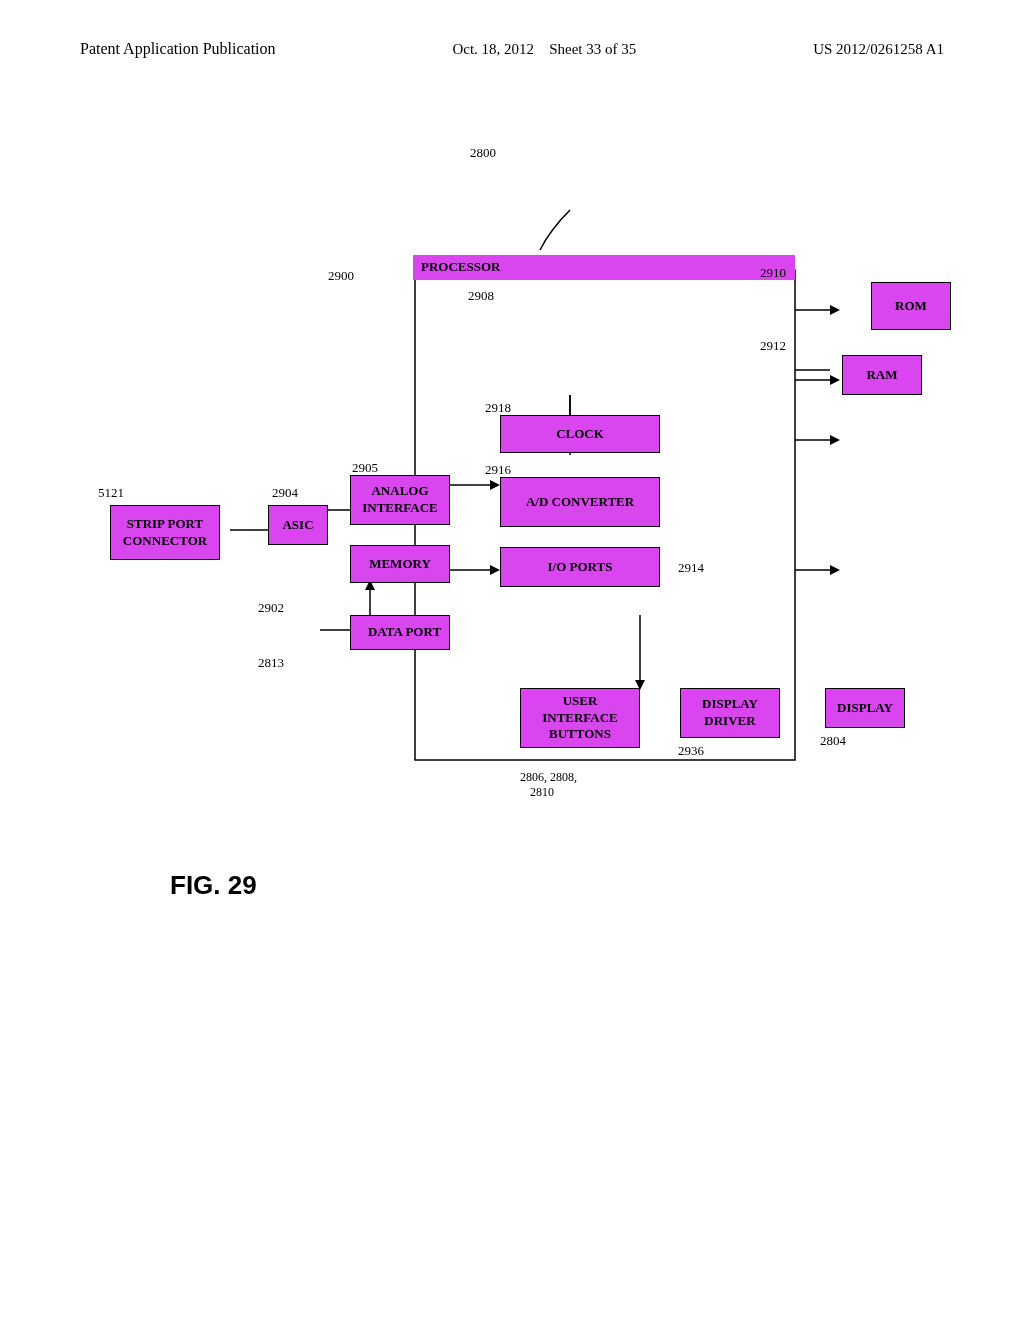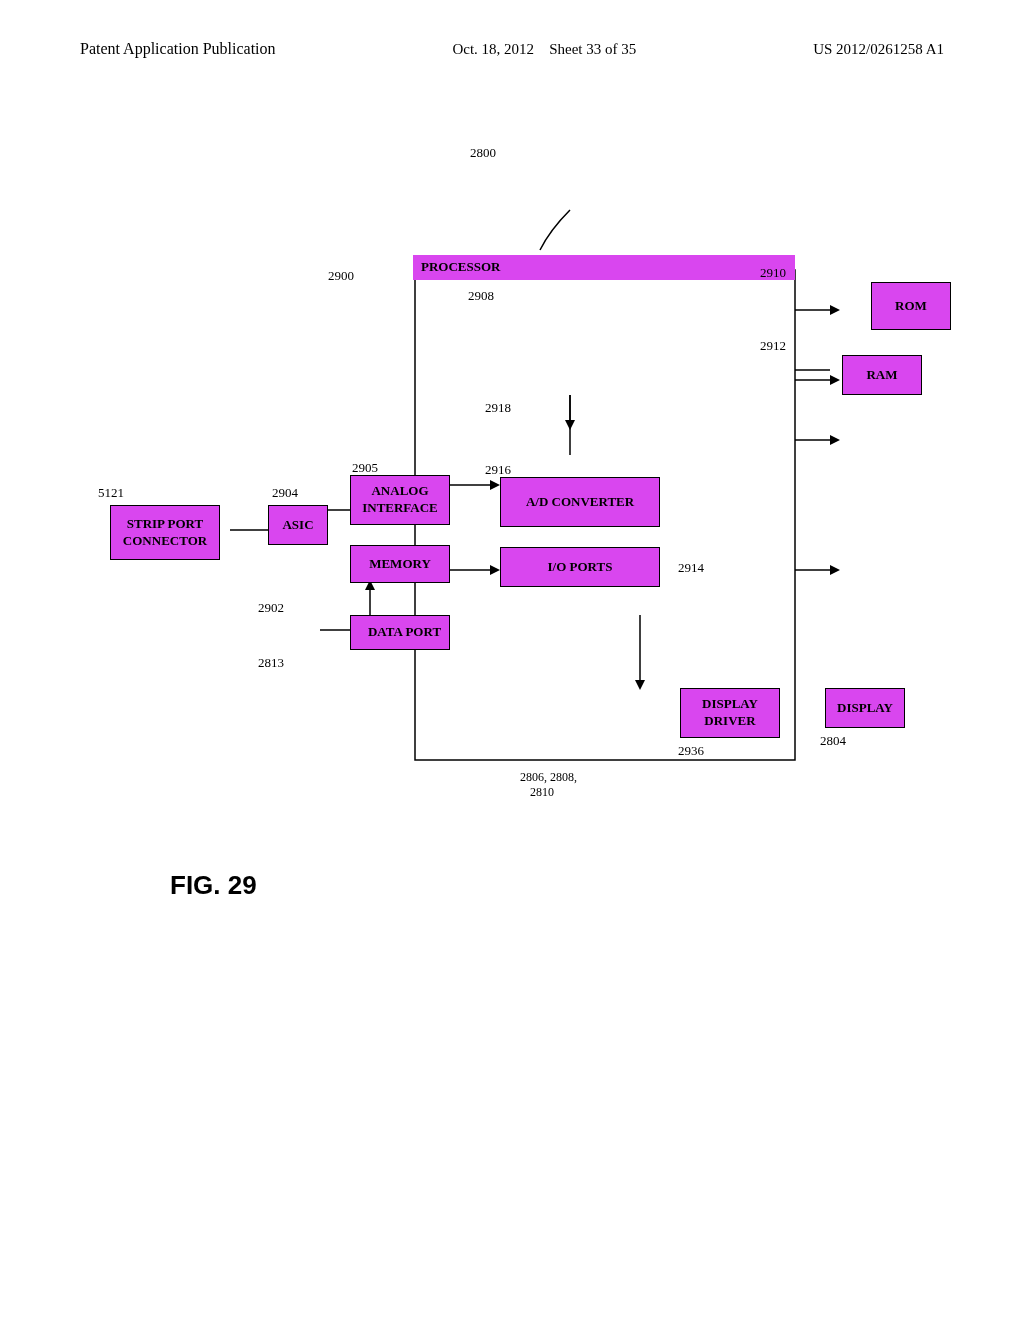--- a/index.html
+++ b/index.html
@@ -158,20 +158,21 @@
   <div class="label" style="top:65px; left:680px;">2910</div>
 
   <div class="box" style="top:82px; left:762px; width:80px; height:48px;margin-left:29px;">ROM</div>
 
   <div class="label" style="top:138px; left:680px;">2912</div>
 
   <div class="box" style="top:155px; left:762px; width:80px; height:40px;">RAM</div>
 
   <div class="label" style="top:200px; left:405px;">2918</div>
 
+  <div class="box" style="top:215px; left:420px; width:160px; height:38px;">CLOCK</div>
 
   <div class="label" style="top:262px; left:405px;">2916</div>
 
   <div class="box" style="top:277px; left:420px; width:160px; height:50px;">A/D
 CONVERTER</div>
 
   <div class="box" style="top:347px; left:420px; width:160px; height:40px;">I/O PORTS</div>
 
   <div class="label" style="top:360px; left:598px;">2914</div>
 
@@ -190,20 +191,23 @@
 INTERFACE</div>
 
   <div class="box" style="top:345px; left:270px; width:100px; height:38px;">MEMORY</div>
 
   <div class="label" style="top:400px; left:178px;">2902</div>
 
   <div class="box" style="top:415px; left:270px; width:100px; height:35px;padding-left:13px;">DATA PORT</div>
 
   <div class="label" style="top:455px; left:178px;">2813</div>
 
+  <div class="box" style="top:488px; left:440px; width:120px; height:60px;">USER
+INTERFACE
+BUTTONS</div>
 
   <div class="box" style="top:488px; left:600px; width:100px; height:50px;">DISPLAY
 DRIVER</div>
 
   <div class="label" style="top:543px; left:598px;">2936</div>
 
   <div class="box" style="top:488px; left:745px; width:80px; height:40px;">DISPLAY</div>
 
   <div class="label" style="top:533px; left:740px;">2804</div>
 

